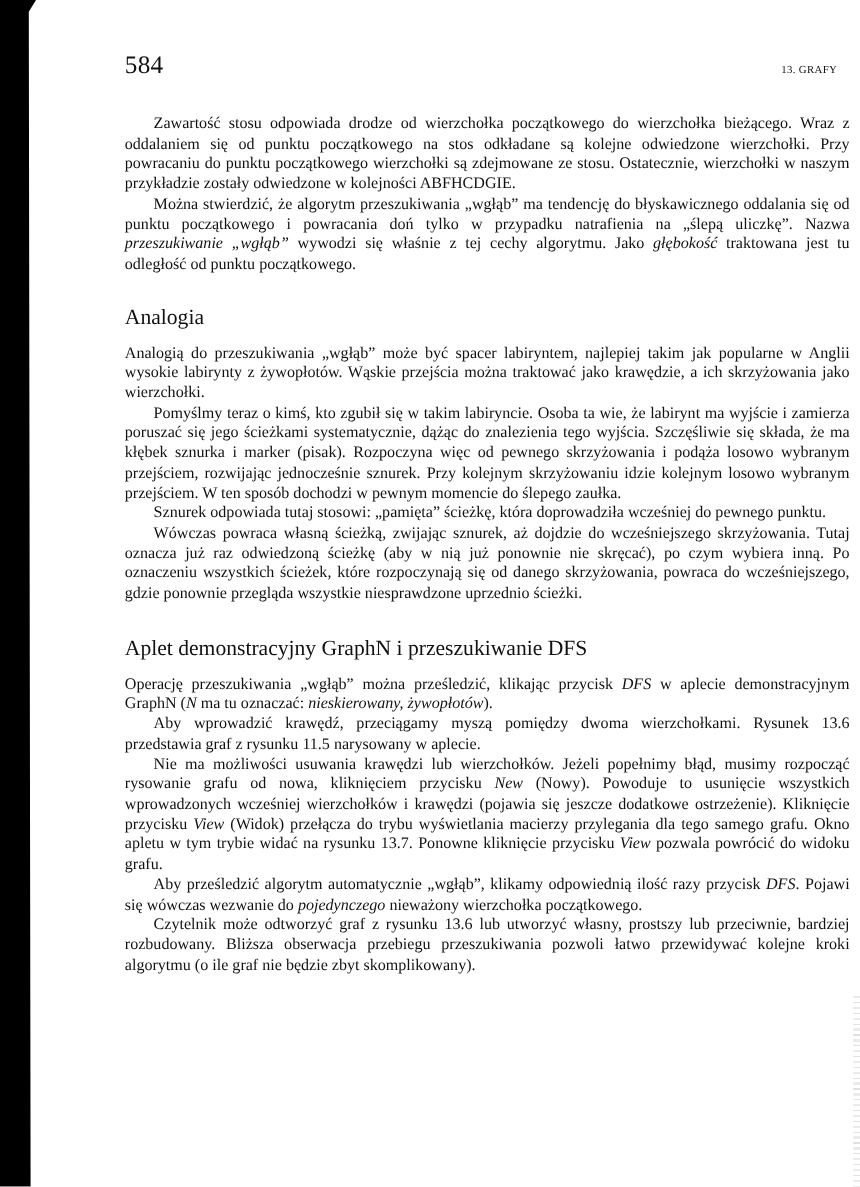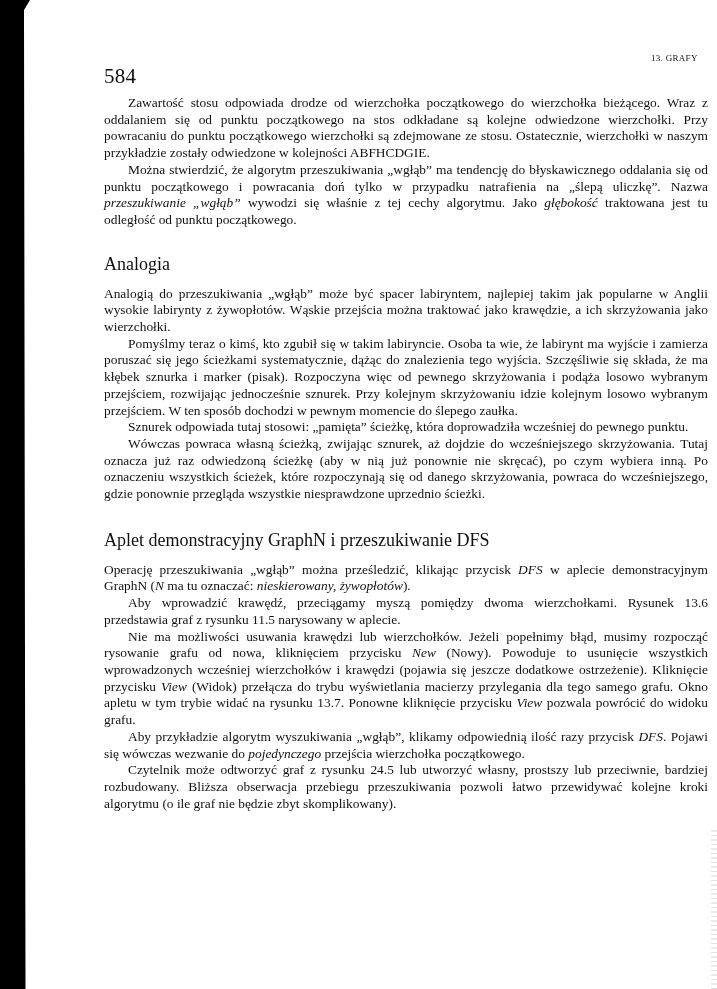--- a/index.html
+++ b/index.html
@@ -14,21 +14,21 @@
     background: #000;
     clip-path: polygon(0 0, 100% 0, 80% 1%, 85% 100%, 0 100%);
   }
   .right-noise {
     position: absolute; right: 0; top: 830px; width: 6px; height: 159px;
     background: repeating-linear-gradient(180deg, #ddd 0 2px, #fff 2px 5px, #ccc 5px 6px, #fff 6px 9px);
     opacity: 0.6;
   }
   .page-number {
     position: absolute; left: 104px; top: 42px;
-    font-size: 21px; letter-spacing: 0.2px; margin-top: 22px;
+    font-size: 21px; letter-spacing: 0.2px;
   }
   .running-head {
     position: absolute; left: 651px; top: 53px;
     font-size: 9px; letter-spacing: 0.3px;
   }
   .content {
     position: absolute; left: 104px; top: 95px; width: 604px;
     font-size: 13.4px; line-height: 16.7px;
     text-align: justify;
   }
@@ -58,15 +58,15 @@
   <h2 class="s1">Analogia</h2>
   <p>Analogią do przeszukiwania „wgłąb” może być spacer labiryntem, najlepiej takim jak popularne w Anglii wysokie labirynty z żywopłotów. Wąskie przejścia można traktować jako krawędzie, a ich skrzyżowania jako wierzchołki.</p>
   <p class="indent">Pomyślmy teraz o kimś, kto zgubił się w takim labiryncie. Osoba ta wie, że labirynt ma wyjście i zamierza poruszać się jego ścieżkami systematycznie, dążąc do znalezienia tego wyjścia. Szczęśliwie się składa, że ma kłębek sznurka i marker (pisak). Rozpoczyna więc od pewnego skrzyżowania i podąża losowo wybranym przejściem, rozwijając jednocześnie sznurek. Przy kolejnym skrzyżowaniu idzie kolejnym losowo wybranym przejściem. W ten sposób dochodzi w pewnym momencie do ślepego zaułka.</p>
   <p class="indent">Sznurek odpowiada tutaj stosowi: „pamięta” ścieżkę, która doprowadziła wcześniej do pewnego punktu.</p>
   <p class="indent">Wówczas powraca własną ścieżką, zwijając sznurek, aż dojdzie do wcześniejszego skrzyżowania. Tutaj oznacza już raz odwiedzoną ścieżkę (aby w nią już ponownie nie skręcać), po czym wybiera inną. Po oznaczeniu wszystkich ścieżek, które rozpoczynają się od danego skrzyżowania, powraca do wcześniejszego, gdzie ponownie przegląda wszystkie niesprawdzone uprzednio ścieżki.</p>
 
   <h2 class="s2">Aplet demonstracyjny GraphN i przeszukiwanie DFS</h2>
   <p><span>Operację przeszukiwania „wgłąb” można prześledzić, klikając przycisk </span><em>DFS</em><span> w aplecie demonstracyjnym GraphN (</span><em>N</em><span> ma tu oznaczać: </span><em>nieskierowany, żywopłotów</em><span>).</span></p>
   <p class="indent">Aby wprowadzić krawędź, przeciągamy myszą pomiędzy dwoma wierzchołkami. Rysunek 13.6 przedstawia graf z rysunku 11.5 narysowany w aplecie.</p>
   <p class="indent"><span>Nie ma możliwości usuwania krawędzi lub wierzchołków. Jeżeli popełnimy błąd, musimy rozpocząć rysowanie grafu od nowa, kliknięciem przycisku </span><em>New</em><span> (Nowy). Powoduje to usunięcie wszystkich wprowadzonych wcześniej wierzchołków i krawędzi (pojawia się jeszcze dodatkowe ostrzeżenie). Kliknięcie przycisku </span><em>View</em><span> (Widok) przełącza do trybu wyświetlania macierzy przylegania dla tego samego grafu. Okno apletu w tym trybie widać na rysunku 13.7. Ponowne kliknięcie przycisku </span><em>View</em><span> pozwala powrócić do widoku grafu.</span></p>
-  <p class="indent"><span>Aby przykładzie algorytm wyszukiwania „wgłąb”, klikamy odpowiednią ilość razy przycisk </span><em>DFS</em><span>. Pojawi się wówczas wezwanie do </span><em>pojedynczego</em><span> przejścia wierzchołka początkowego.</span></p>
-  <p class="indent">Czytelnik może odtworzyć graf z rysunku 24.5 lub utworzyć własny, prostszy lub przeciwnie, bardziej rozbudowany. Bliższa obserwacja przebiegu przeszukiwania pozwoli łatwo przewidywać kolejne kroki algorytmu (o ile graf nie będzie zbyt skomplikowany).</p>
+  <p class="indent"><span>Aby prześledzić algorytm automatycznie „wgłąb”, klikamy odpowiednią ilość razy przycisk </span><em>DFS</em><span>. Pojawi się wówczas wezwanie do </span><em>pojedynczego</em><span> nieważony wierzchołka początkowego.</span></p>
+  <p class="indent">Czytelnik może odtworzyć graf z rysunku 13.6 lub utworzyć własny, prostszy lub przeciwnie, bardziej rozbudowany. Bliższa obserwacja przebiegu przeszukiwania pozwoli łatwo przewidywać kolejne kroki algorytmu (o ile graf nie będzie zbyt skomplikowany).</p>
 </div>
 
 </body></html>

